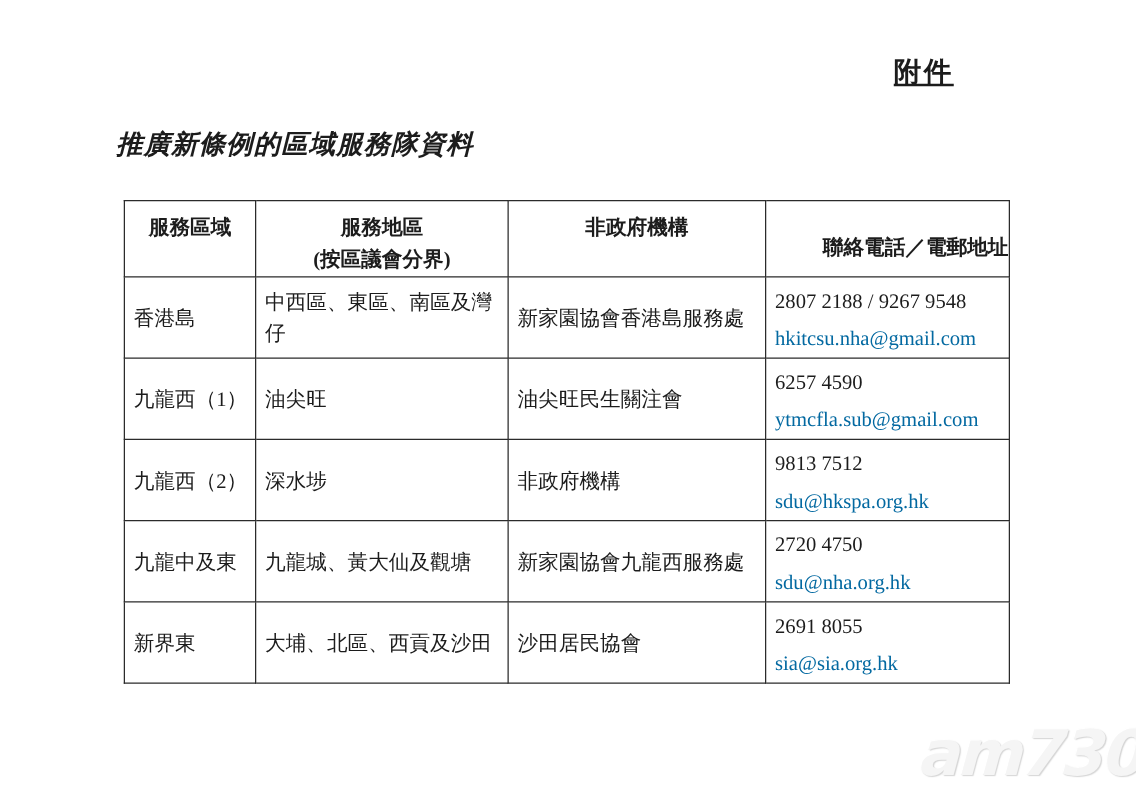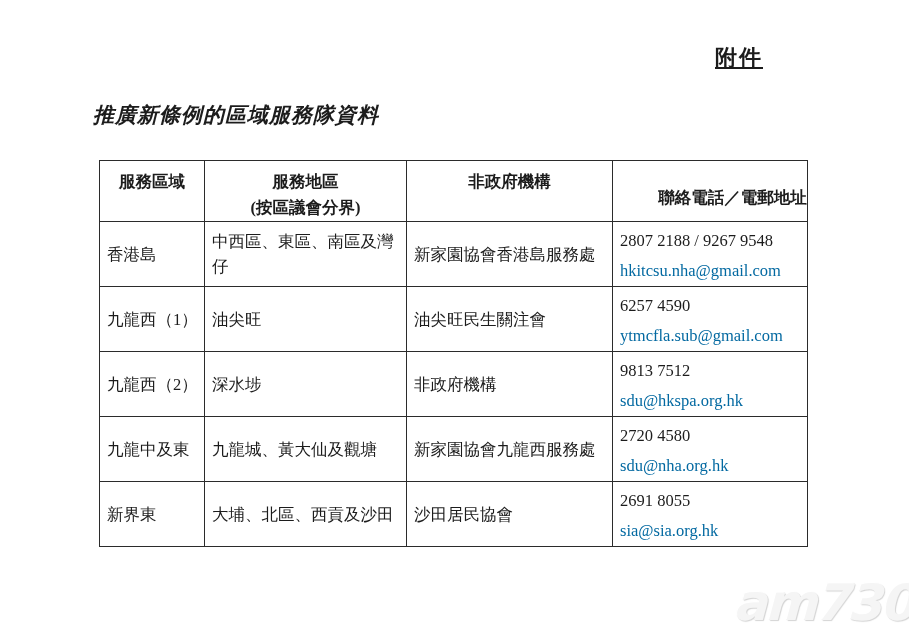--- a/index.html
+++ b/index.html
@@ -158,21 +158,21 @@
       <div class="phone">9813 7512</div>
       <a class="email">sdu@hkspa.org.hk</a>
     </td>
   </tr>
 
   <tr class="r3">
     <td>九龍中及東</td>
     <td>九龍城、黃大仙及觀塘</td>
     <td>新家園協會九龍西服務處</td>
     <td class="contact-cell">
-      <div class="phone">2720 4580</div>
+      <div class="phone">2720 4750</div>
       <a class="email">sdu@nha.org.hk</a>
     </td>
   </tr>
 
 
   <tr class="r5">
     <td>新界東</td>
     <td>大埔、北區、西貢及沙田</td>
     <td>沙田居民協會</td>
     <td class="contact-cell">

